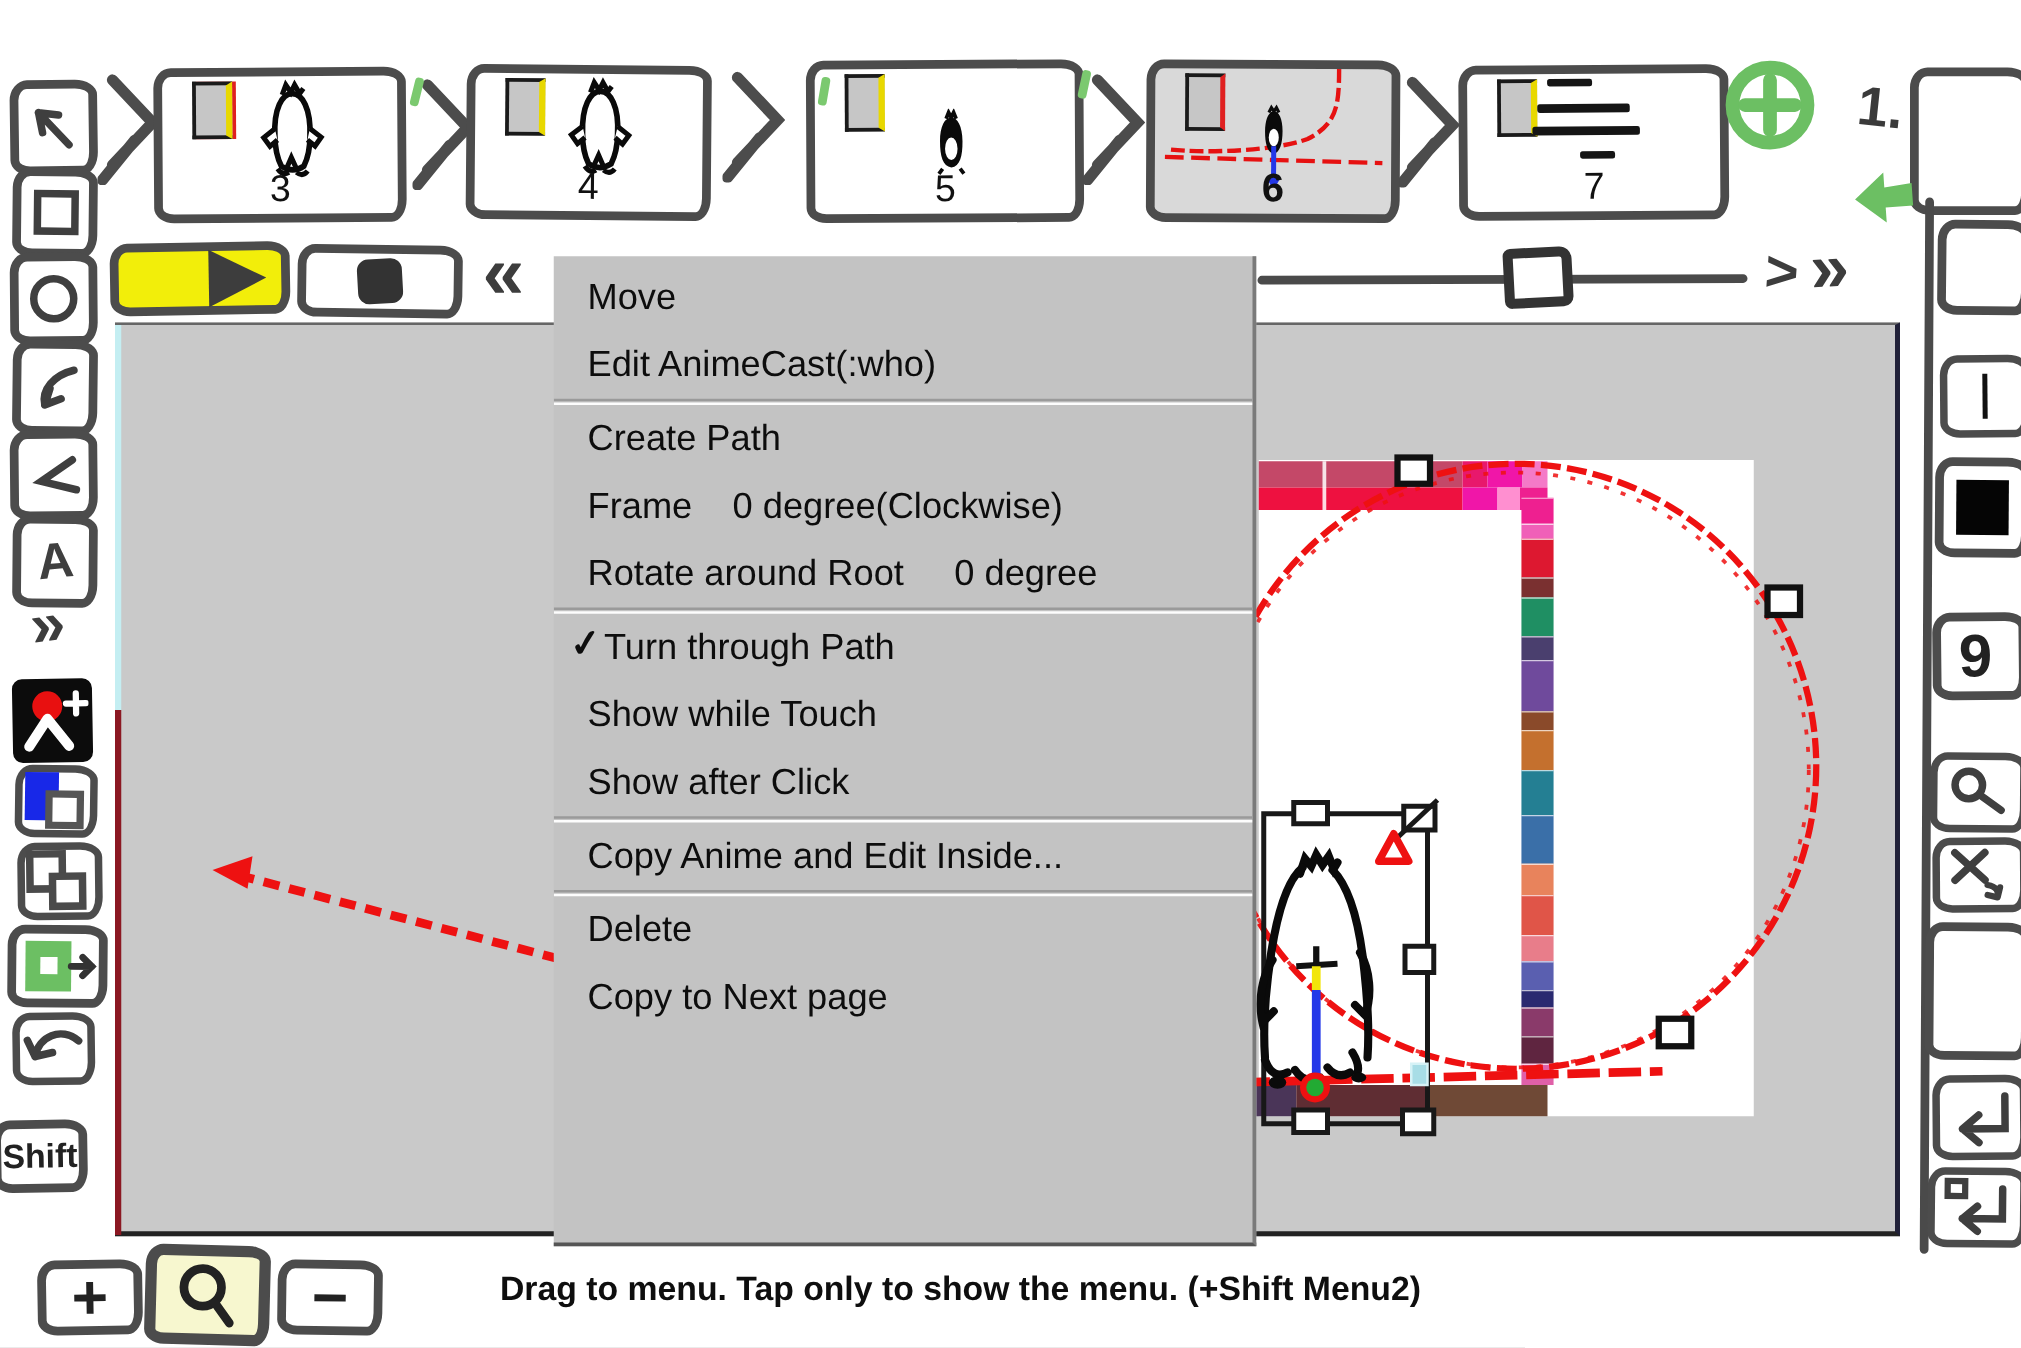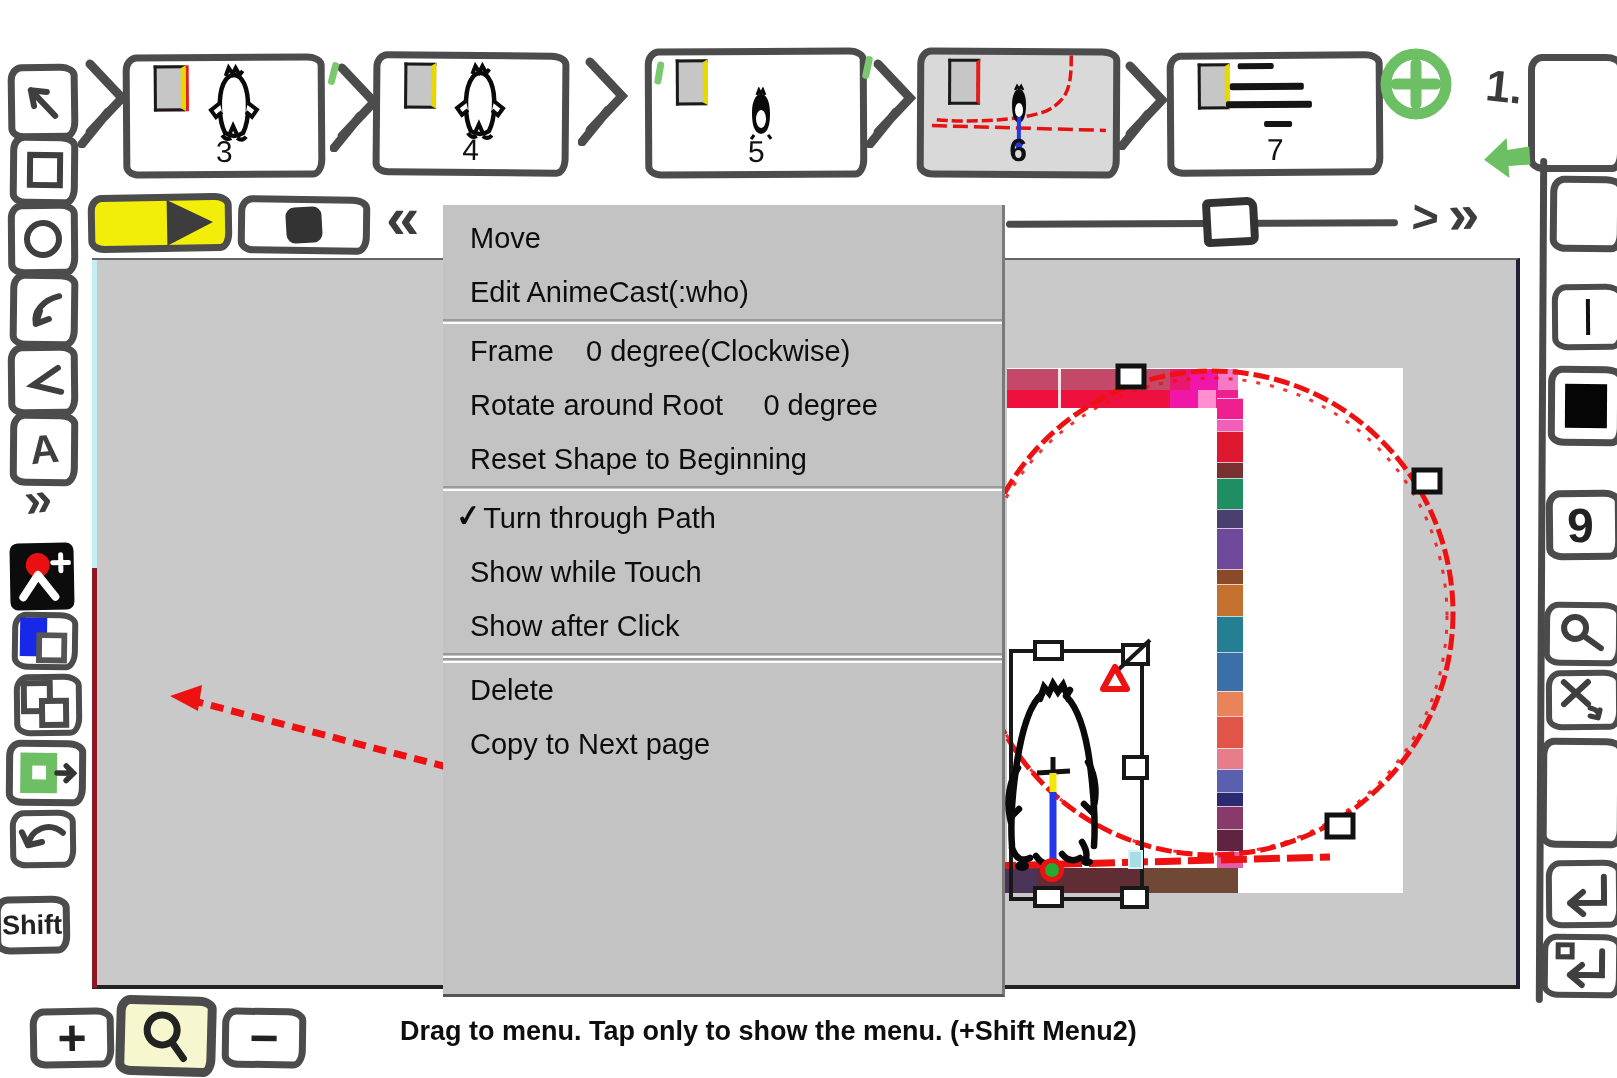--- a/index.html
+++ b/index.html
@@ -270,28 +270,29 @@
     <g>
       <path d="M447,767 L190,700" stroke="#ee1111" stroke-width="7" stroke-dasharray="13 8"></path>
       <polygon points="170,696 202,685 198,711" fill="#ee1111"></polygon>
     </g>
   </svg>
 
   <div class="menu">
     <div class="mi"><span>Move</span></div>
     <div class="mi"><span>Edit AnimeCast(:who)</span></div>
     <div class="msep"></div>
+    <div class="mi"><span>Create Path</span></div>
     <div class="mi"><span>Frame    0 degree(Clockwise)</span></div>
     <div class="mi"><span>Rotate around Root     0 degree</span></div>
-    <div class="mi"><span>Reset Shape to Beginning</span></div>
     <div class="msep"></div>
     <div class="mi"><span class="check">✓</span><span>Turn through Path</span></div>
     <div class="mi"><span>Show while Touch</span></div>
     <div class="mi"><span>Show after Click</span></div>
     <div class="msep"></div>
+    <div class="mi"><span>Copy Anime and Edit Inside...</span></div>
     <div class="msep"></div>
     <div class="mi"><span>Delete</span></div>
     <div class="mi"><span>Copy to Next page</span></div>
   </div>
 
   <div class="hd tool" style="left:8px;top:64px;width:70px;height:76px;transform:rotate(-0.8deg)">
     <svg width="48" height="48" viewBox="0 0 48 48">
         <path d="M36,38 L12,12 M12,12 L28,14 M12,12 L15,28" stroke="#3f3f3f" stroke-width="6" fill="none" stroke-linecap="round"></path>
       </svg>
   </div>

